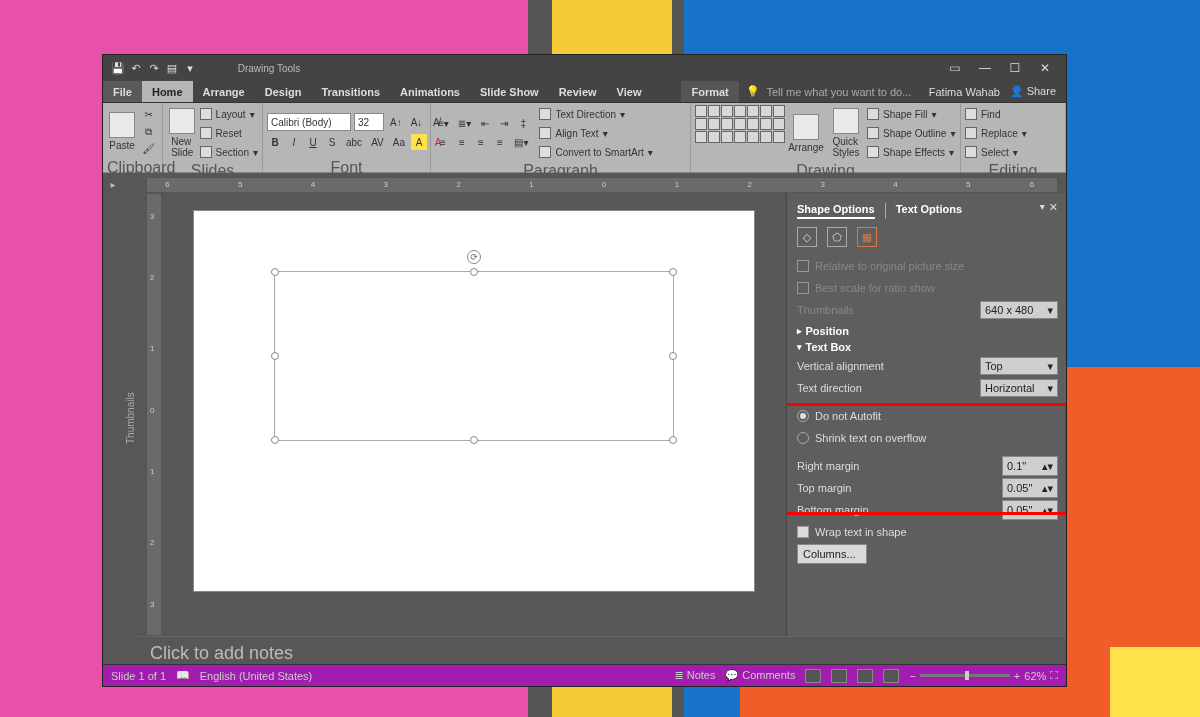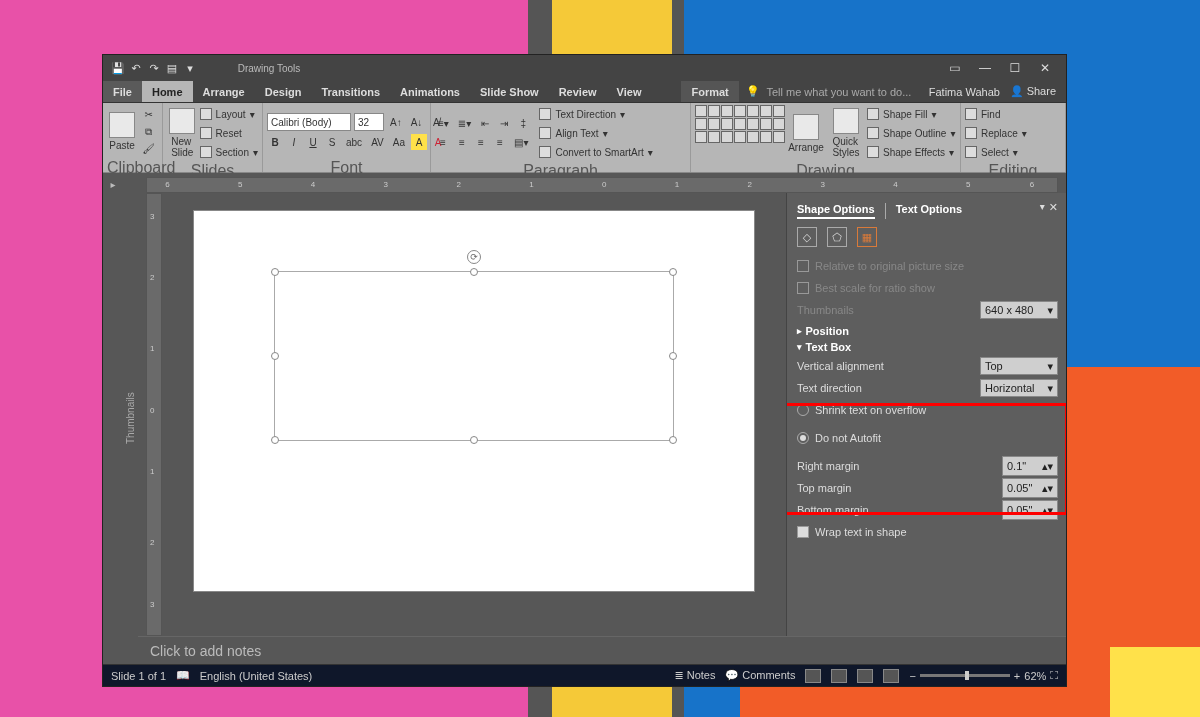--- a/index.html
+++ b/index.html
@@ -62,21 +62,21 @@
 .hruler { height:16px; background:#6a6a6a; margin:4px 8px 0; border:1px solid #555; position:relative; font-size:8px; color:#ccc; }
 .hruler span { position:absolute; top:2px; }
 .editor { flex:1; display:flex; min-height:0; }
 .vruler { width:16px; background:#6a6a6a; margin:0 0 0 8px; border:1px solid #555; position:relative; font-size:8px; color:#ccc; }
 .vruler span { position:absolute; left:3px; }
 .canvas-wrap { flex:1; position:relative; padding:10px 8px; }
 .slide { width:560px; height:380px; background:#fff; margin:8px auto 0; position:relative; box-shadow:0 0 0 1px #888; }
 .txtbox { position:absolute; left:80px; top:60px; width:400px; height:170px; border:1px solid #aaa; }
 .handle { position:absolute; width:8px; height:8px; background:#fff; border:1px solid #888; border-radius:50%; }
 .rot { position:absolute; left:50%; top:-22px; margin-left:-7px; width:14px; height:14px; border:1px solid #888; border-radius:50%; display:flex; align-items:center; justify-content:center; font-size:9px; color:#666; }
-.notes { height:28px; background:#575757; color:#bbb; font-size:14px; padding:6px 12px; border-top:1px solid #666; }
+.notes { height:28px; background:#575757; color:#bbb; font-size:18px; padding:6px 12px; border-top:1px solid #666; }
 
 
 .pane { width:280px; background:#5e5e5e; color:#ddd; font-size:11px; display:flex; flex-direction:column; border-left:1px solid #444; }
 .pane-head { padding:10px 10px 4px; }
 .pane-title { font-size:15px; color:#fff; }
 .pane-tabs { display:flex; gap:10px; font-size:11px; }
 .pane-tabs .pt { color:#fff; font-weight:600; padding-bottom:2px; }
 .pane-tabs .pt.sel { border-bottom:2px solid #fff; }
 .pane-icons { display:flex; gap:10px; margin:8px 0 4px; }
 .pane-icons .pi { width:20px; height:20px; border:1px solid #aaa; display:flex; align-items:center; justify-content:center; }
@@ -92,21 +92,21 @@
 .psect.open::before { content:"▾"; }
 .pfield { display:flex; align-items:center; height:22px; justify-content:space-between; padding-right:4px; }
 .psel { width:78px; height:18px; background:#cfcfcf; border:1px solid #888; color:#222; font-size:11px; padding:0 4px; display:flex; align-items:center; justify-content:space-between; }
 .pspin { width:56px; height:20px; background:#cfcfcf; border:1px solid #888; color:#222; font-size:11px; padding:0 4px; display:flex; align-items:center; justify-content:space-between; }
 .prad { width:12px; height:12px; border:1px solid #aaa; border-radius:50%; display:inline-flex; align-items:center; justify-content:center; }
 .prad.on::after { content:""; width:6px; height:6px; background:#ddd; border-radius:50%; }
 .highlight { position:absolute; border:3px solid red; }
 .colbtn { width:70px; height:20px; background:#d9d9d9; border:1px solid #888; color:#222; font-size:11px; padding:0 5px; display:flex; align-items:center; }
 
 
-.status { height:22px; background:#0f172a; color:#ccc; font-size:11px; display:flex; align-items:center; padding:0 8px; gap:10px; border-top:1px solid #333; }
+.status { height:22px; background:#a21caf; color:#ccc; font-size:11px; display:flex; align-items:center; padding:0 8px; gap:10px; border-top:1px solid #333; }
 .status .spacer { flex:1; }
 .zoom { display:flex; align-items:center; gap:4px; }
 .zoom .track { width:90px; height:3px; background:#777; position:relative; }
 .zoom .thumb { position:absolute; left:50%; top:-3px; width:4px; height:9px; background:#ccc; }
 .viewbtn { width:16px; height:14px; border:1px solid #888; background:#555; }
 
 .u { text-decoration: underline; }
 </style>
 </head>
 <body>
@@ -393,27 +393,27 @@
                   <span>Vertical alignment</span>
                 <div class="psel"><span>Top</span>▾</div>
               </div>
 
               <div class="highlight" style="left:-6px; top:148px; right:-2px; height:112px;"></div>
 
               <div class="pfield">
                   <span>Text direction</span>
                 <div class="psel"><span>Horizontal</span>▾</div>
               </div>
+              <div class="prow" style="margin-top:6px">
+                  <span class="prad on"></span>
+                  <span>Do not Autofit</span>
+                </div>
               <div class="prow">
                   <span class="prad"></span>
                   <span>Shrink text on overflow</span>
-                </div>
-              <div class="prow" style="margin-top:6px">
-                  <span class="prad on"></span>
-                  <span>Do not Autofit</span>
                 </div>
 
               <div class="pfield" style="margin-top:6px">
                   <span>Right margin</span>
                 <div class="pspin">
                     <span>0.1"</span>
                     <span>▴▾</span>
                   </div>
               </div>
               <div class="pfield">
@@ -426,20 +426,23 @@
               <div class="pfield">
                   <span>Bottom margin</span>
                 <div class="pspin">
                     <span>0.05"</span>
                     <span>▴▾</span>
                   </div>
               </div>
               <div class="prow">
                   <span class="pchk on">✓</span>
                   <span>Wrap text in shape</span>
+                </div>
+              <div class="prow">
+                  <div class="colbtn">Columns...</div>
                 </div>
 
             </div>
           </div>
         </div>
         <div class="notes">Click to add notes</div>
       </div>
     </div>
 
     <div class="status">

